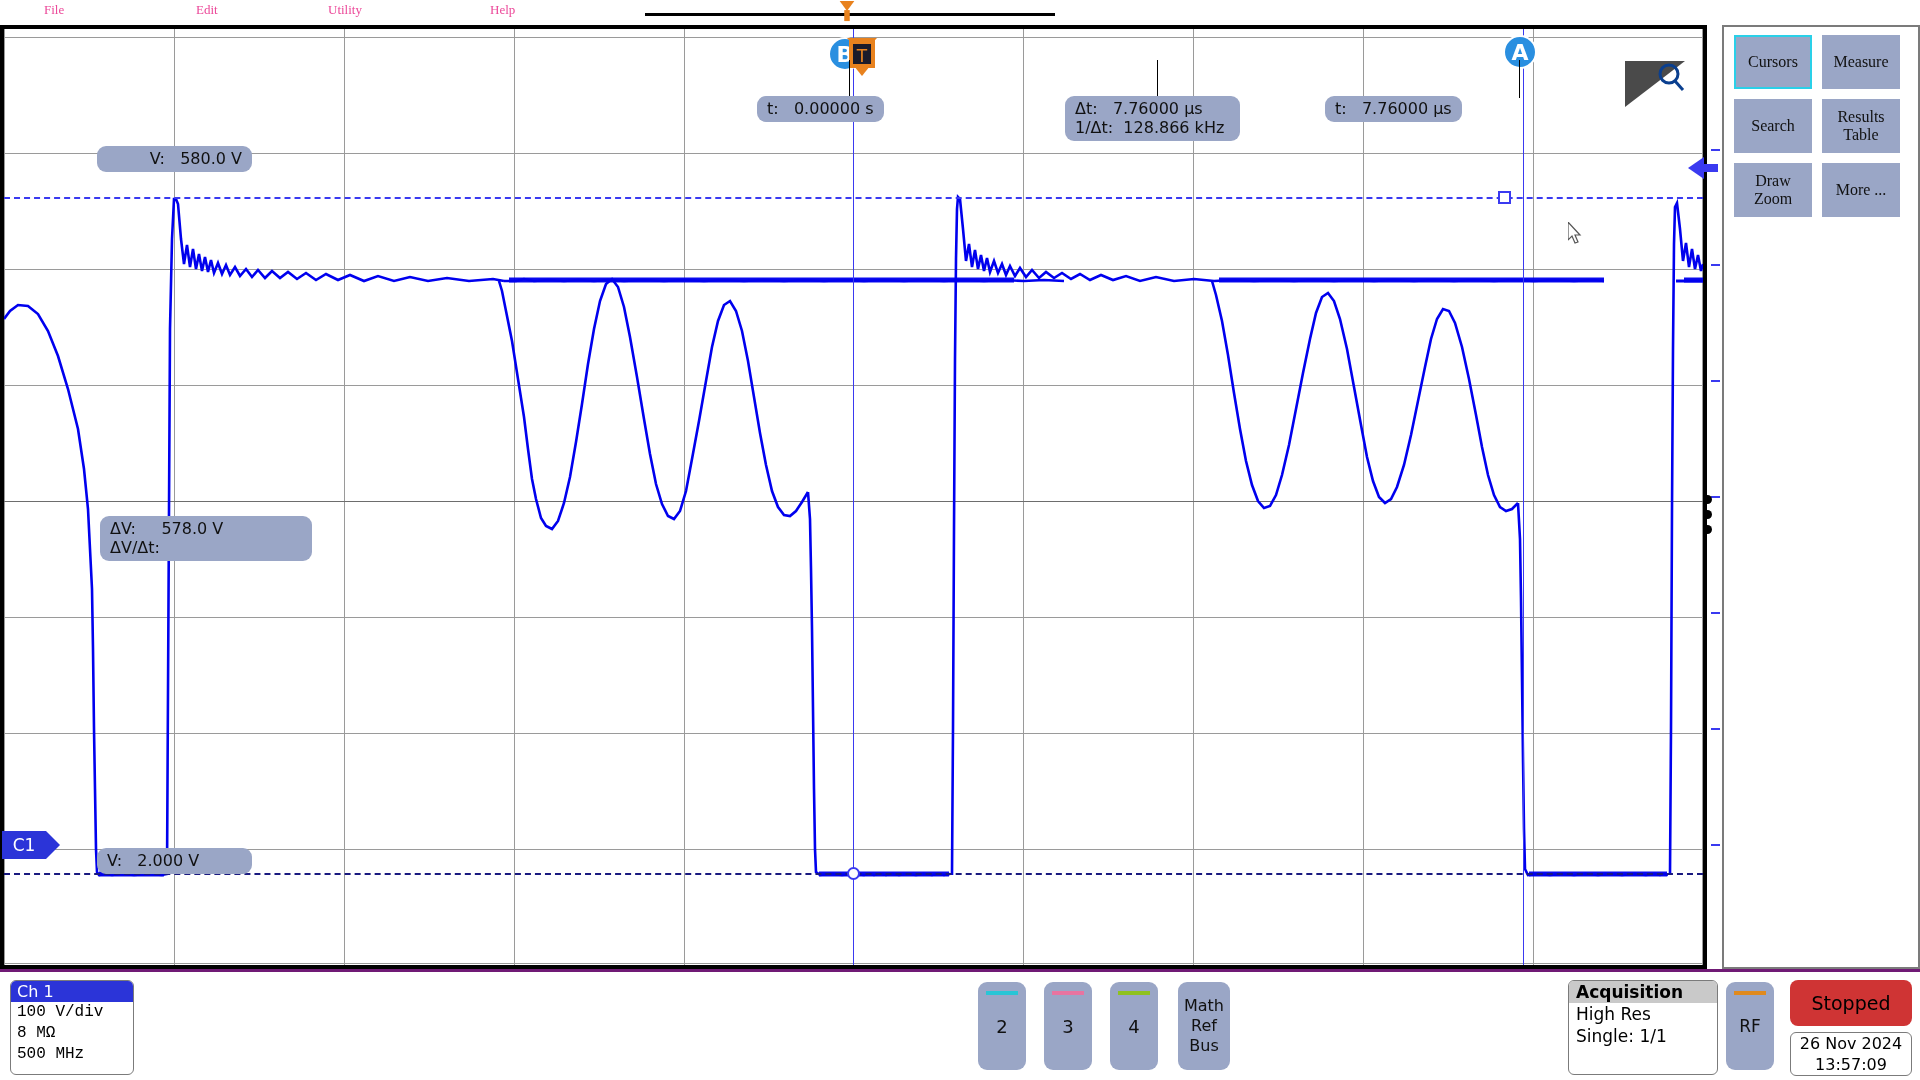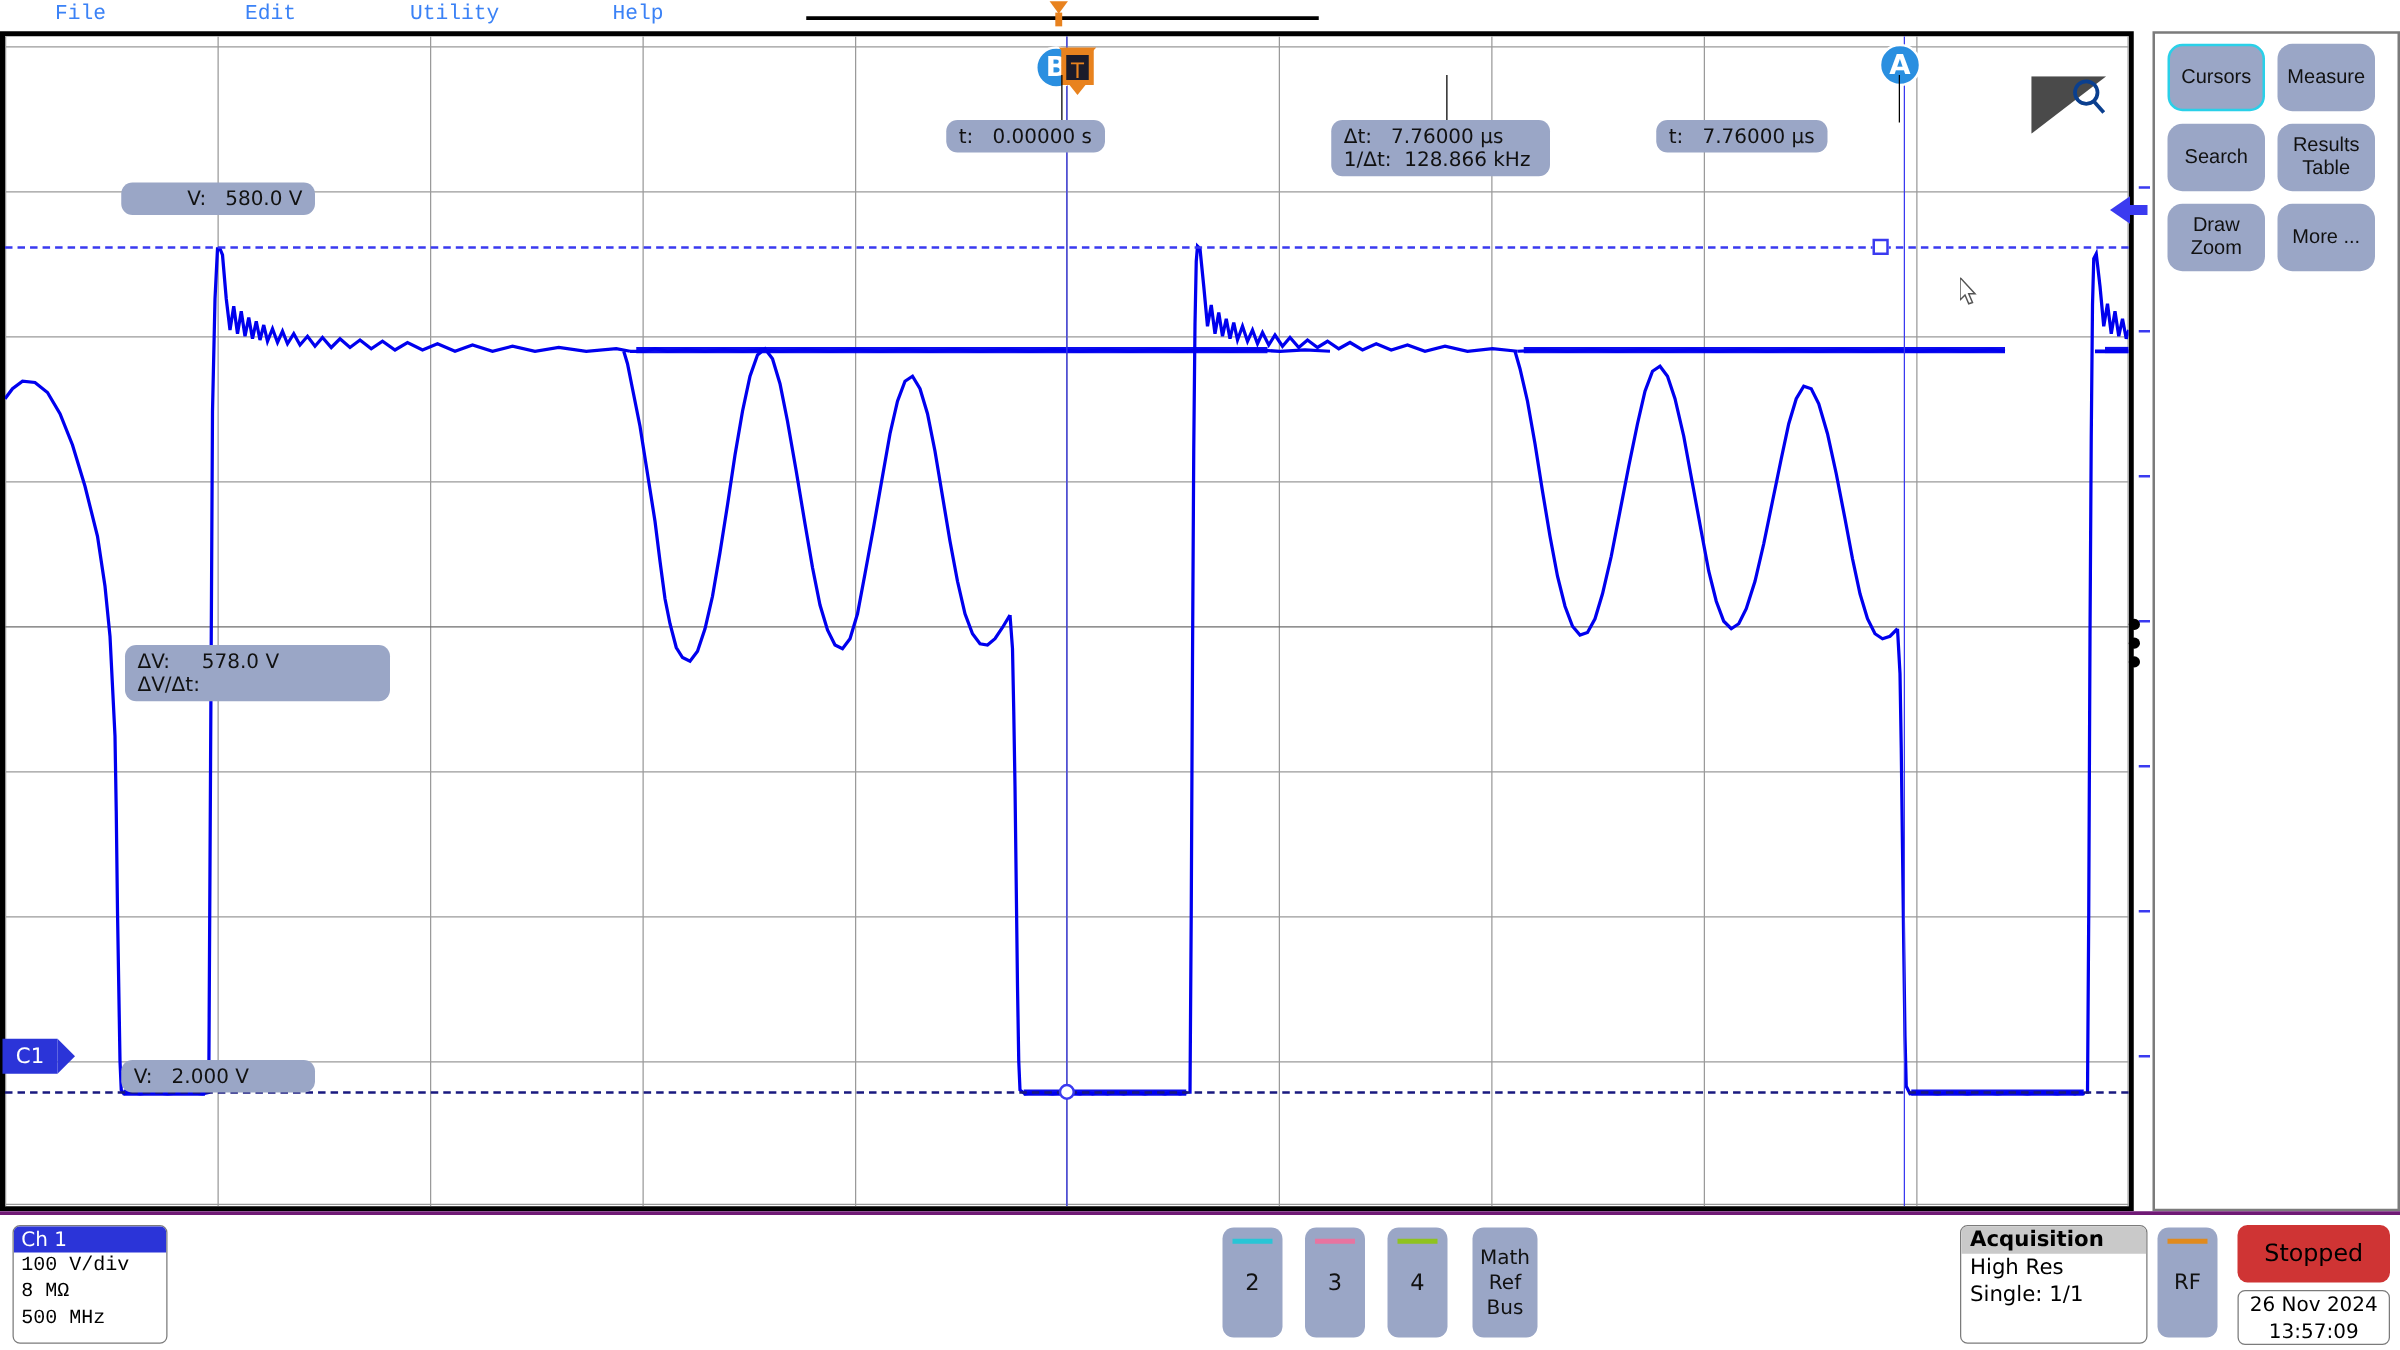--- a/index.html
+++ b/index.html
@@ -2,22 +2,22 @@
 <html><head>
 <meta charset="utf-8">
 <style>
   * { margin:0; padding:0; box-sizing:border-box; }
   html,body { width:1920px; height:1080px; overflow:hidden; background:#ffffff;
     font-family:"DejaVu Sans","Liberation Sans",sans-serif; }
 
   
   .menubar { position:absolute; left:0; top:0; width:1920px; height:28px;
     background:#ffffff; }
-  .menu-item { position:absolute; top:2px; font-size:17px; color:#3b82f6;
-    font-family:Liberation Mono, monospace; }
+  .menu-item { position:absolute; top:2px; font-size:13px; color:#ec4899;
+    font-family:Liberation Serif, serif; }
   .mi-file    { left:44px; }
   .mi-edit    { left:196px; }
   .mi-utility { left:328px; }
   .mi-help    { left:490px; }
 
   
   .top-pos-bar { position:absolute; left:645px; top:13px; width:410px; height:3px;
     background:#000; }
   .top-pos-marker { position:absolute; left:838px; top:0px; width:18px; height:22px; }
 
@@ -75,23 +75,23 @@
   
   .lvl-arrow { position:absolute; width:0; height:0;
     border-top:11px solid transparent; border-bottom:11px solid transparent;
     border-right:16px solid #3a3af0; }
   .lvl-arrow-tail { position:absolute; height:8px; width:14px; background:#3a3af0; }
 
   
   .rightpanel { position:absolute; left:1722px; top:25px; width:198px; height:944px;
     background:#ffffff; border:2px solid #7b7b7b; }
   .rbtn { position:absolute; width:78px; height:54px; background:#9aa6c6;
-    border-radius:12px; color:#111; font-size:16px; display:flex;
+    border-radius:0; color:#111; font-size:16px; display:flex;
     align-items:center; justify-content:center; text-align:center;
-    line-height:18px; font-family:Liberation Sans, sans-serif; }
+    line-height:18px; font-family:Liberation Serif, serif; }
   .rbtn.sel { border:2px solid #2ad0e8; }
   .dots-handle { position:absolute; left:1703px; top:495px; width:10px; height:38px; }
   .dots-handle i { display:block; width:9px; height:9px; border-radius:50%;
     background:#000; margin-bottom:6px; }
 
   
   .bottombar { position:absolute; left:0; top:969px; width:1920px; height:111px;
     background:#ffffff; border-top:3px solid #701a75; }
 
   .chbox { position:absolute; left:10px; top:8px; width:124px; height:95px;

